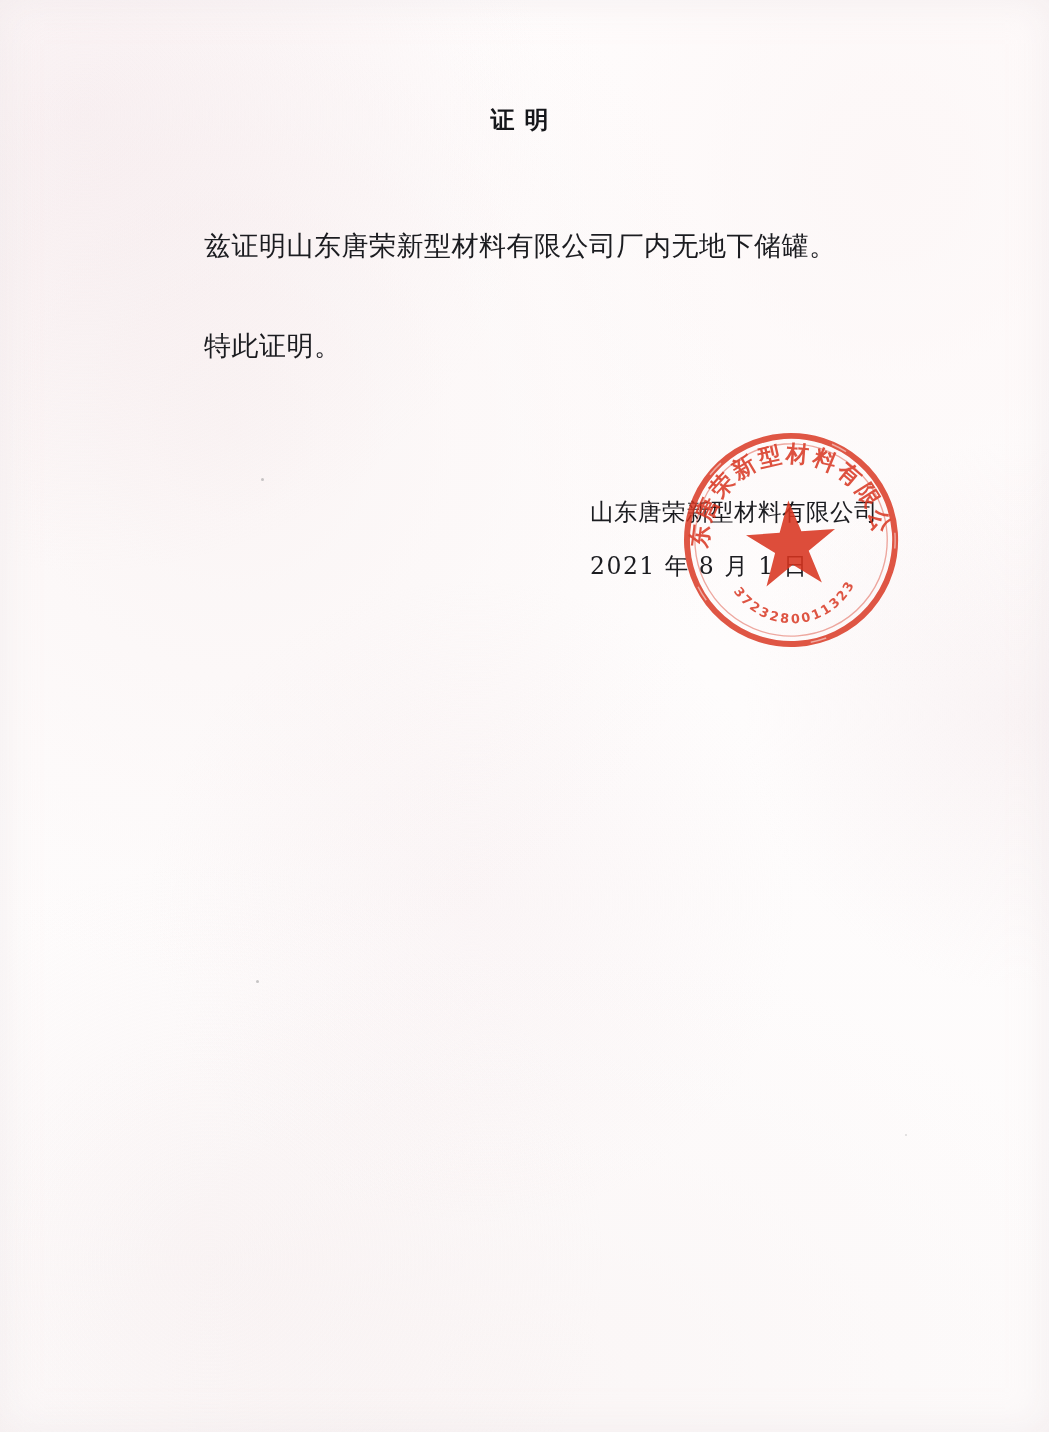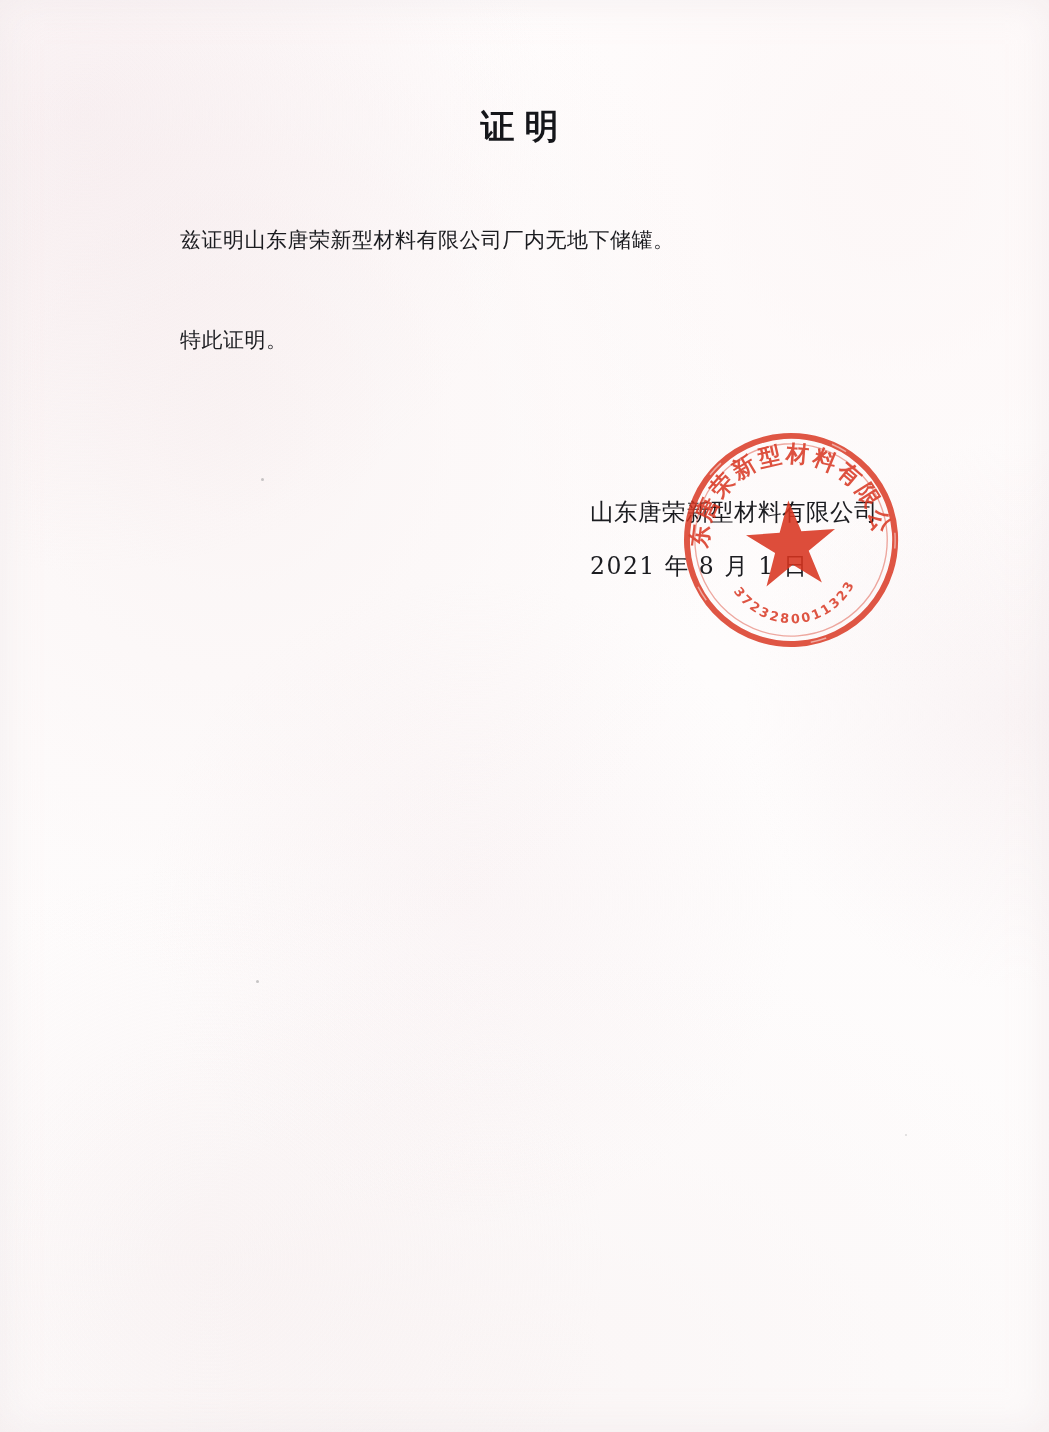--- a/index.html
+++ b/index.html
@@ -33,30 +33,30 @@
       radial-gradient(circle at 45% 63%, rgba(248,240,242,0.45) 0%, rgba(255,255,255,0) 30%),
       radial-gradient(circle at 20% 88%, rgba(247,240,241,0.4) 0%, rgba(255,255,255,0) 26%);
     mix-blend-mode: multiply;
   }
   .doc-title {
     position: absolute;
     top: 104px;
     left: 0;
     width: 100%;
     text-align: center;
-    font-size: 34px;
+    font-size: 24px;
     font-weight: 700;
     letter-spacing: 10px;
     color: #15161a;
     font-family: "DejaVu Serif", "Liberation Serif", serif;
   }
   .body-line {
     position: absolute;
-    left: 180px;
-    font-size: 21px;
+    left: 204px;
+    font-size: 27px;
     line-height: 1.6;
     color: #1b1c20;
     letter-spacing: 0.5px;
     white-space: nowrap;
   }
   .line-1 { top: 224px; }
   .line-2 { top: 277px; margin-top: 47px; }
 
   .signature-block {
     position: absolute;

